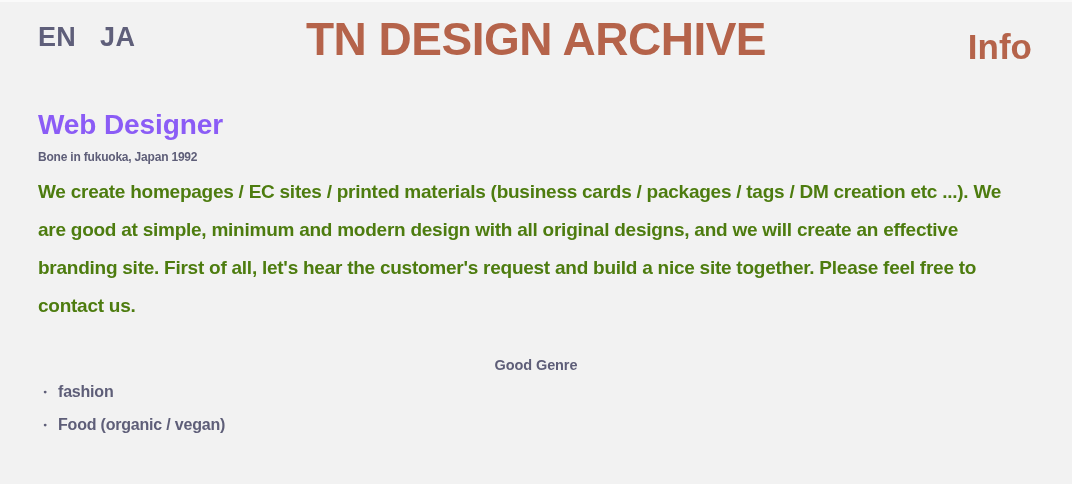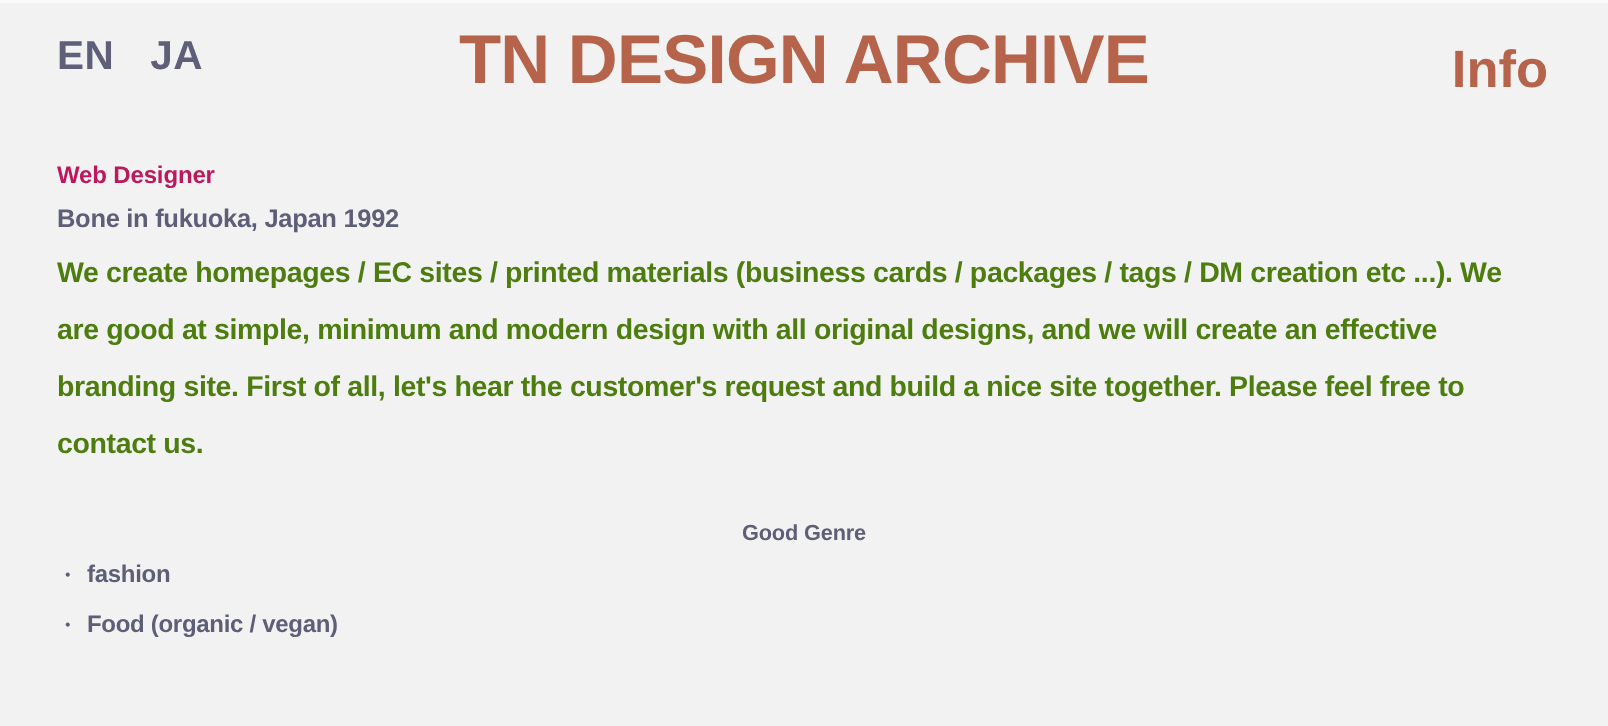--- a/index.html
+++ b/index.html
@@ -85,29 +85,29 @@
   }
   .page-title {
     font-size: 43px;
     font-weight: 700;
     color: #5f5f7a;
     margin: 0 0 26px 0;
     line-height: 1.1;
     letter-spacing: -0.2px;
   }
   .role-heading {
-    font-size: 16px;
+    font-size: 28px;
     font-weight: 700;
-    color: #be185d;
+    color: #8b5cf6;
     margin: 0 0 8px 0;
     line-height: 1.2;
     letter-spacing: -0.1px;
   }
   .birth-line {
-    font-size: 17px;
+    font-size: 12px;
     font-weight: 700;
     color: #5e5e78;
     margin: 0 0 8px 0;
     line-height: 1.25;
     letter-spacing: -0.2px;
   }
   .intro-paragraph {
     font-size: 19px;
     font-weight: 700;
     color: #4d7c0f;

